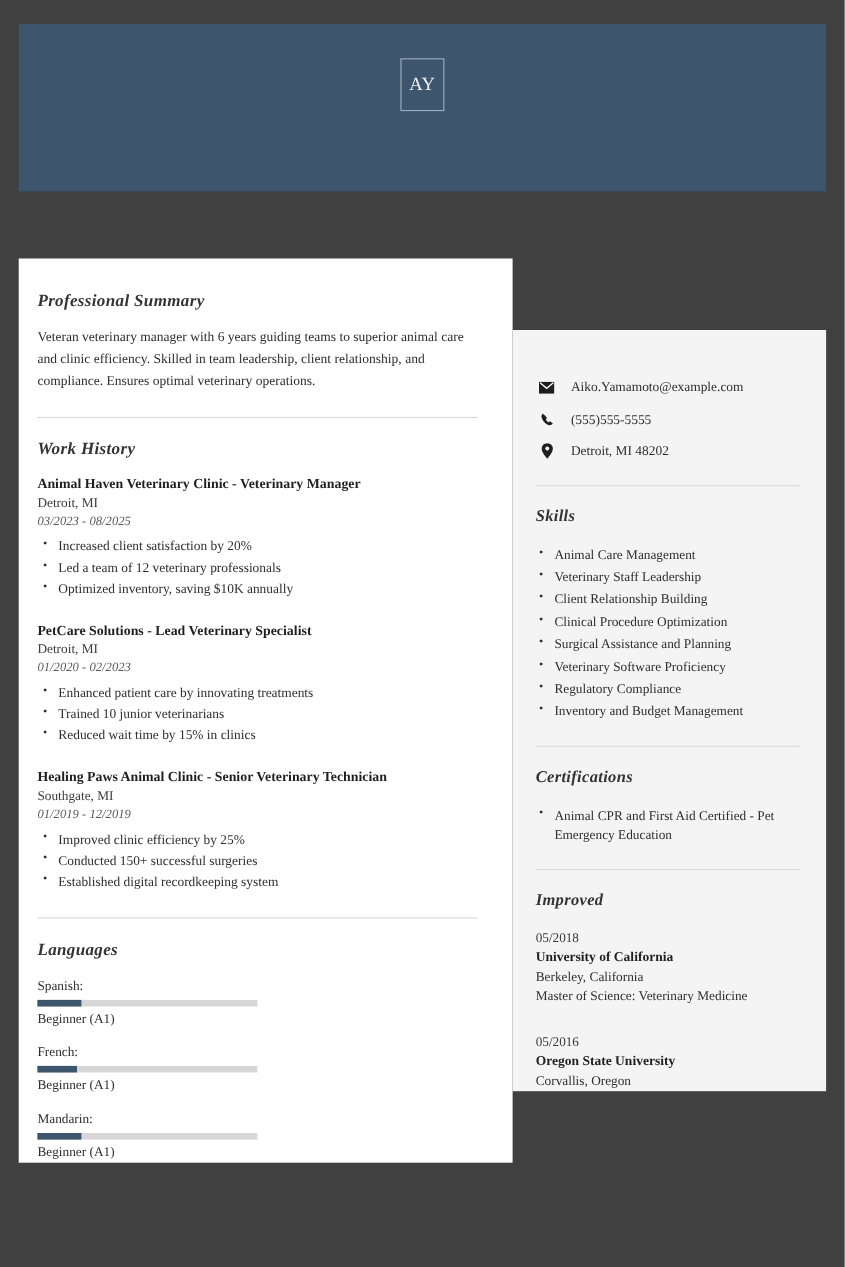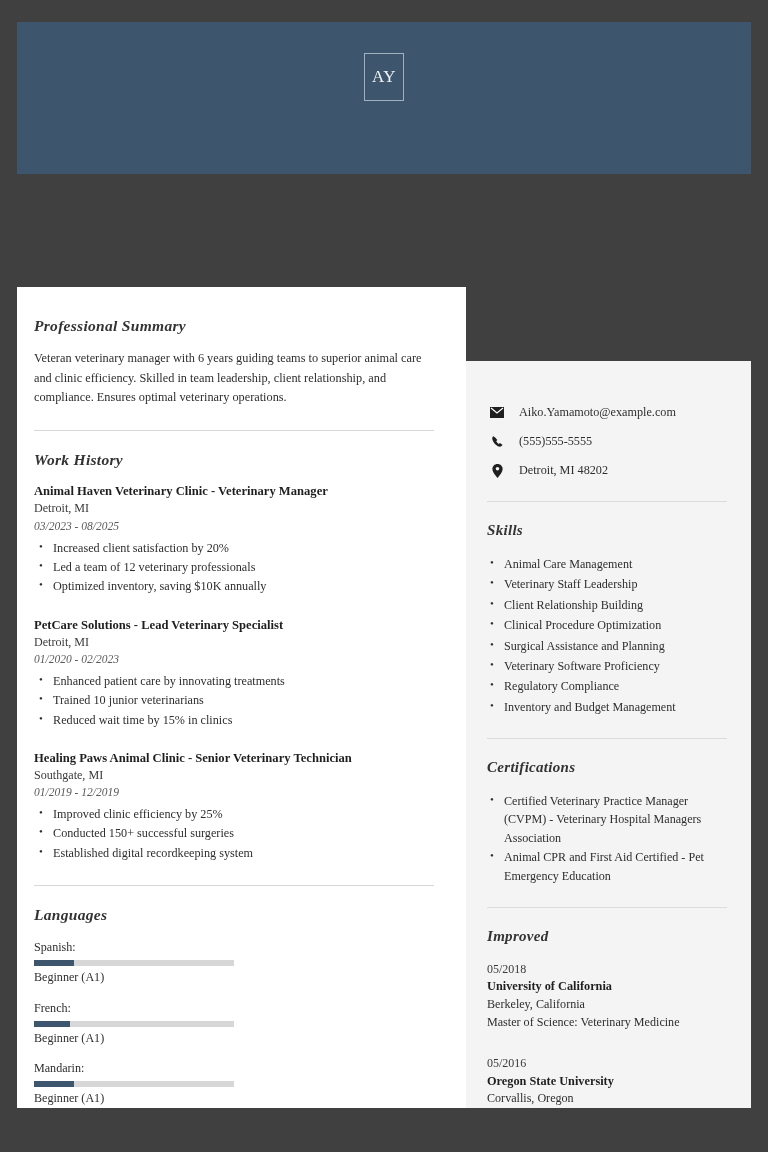--- a/index.html
+++ b/index.html
@@ -54,25 +54,25 @@
     font-style: italic;
     font-weight: bold;
     font-size: 33px;
     letter-spacing: 2.5px;
   }
 
   
   .body-wrap {
     position: absolute;
     left: 17px;
-    top: 160px;
+    top: 172px;
     width: 734px;
     height: 948px;
     display: flex;
-    align-items: flex-end;
+    align-items: center;
   }
 
   .col-left {
     width: 449px;
     background: #ffffff;
     padding: 30px 32px 0 17px;
   }
 
   .col-right {
     width: 285px;
@@ -426,21 +426,20 @@
           <li>Regulatory Compliance</li>
           <li>Inventory and Budget Management</li>
         </ul>
       </section>
 
       <hr class="divider right">
 
       <section>
         <div class="sec-title right">Certifications</div>
         <ul class="side-bullets certs">
-          <li>Certified Veterinary Practice Manager (CVPM) - Veterinary Hospital Managers Association</li>
           <li>Animal CPR and First Aid Certified - Pet Emergency Education</li>
         </ul>
       </section>
 
       <hr class="divider right">
 
       <section>
         <div class="sec-title right">Improved</div>
 
         <div class="edu-item">

